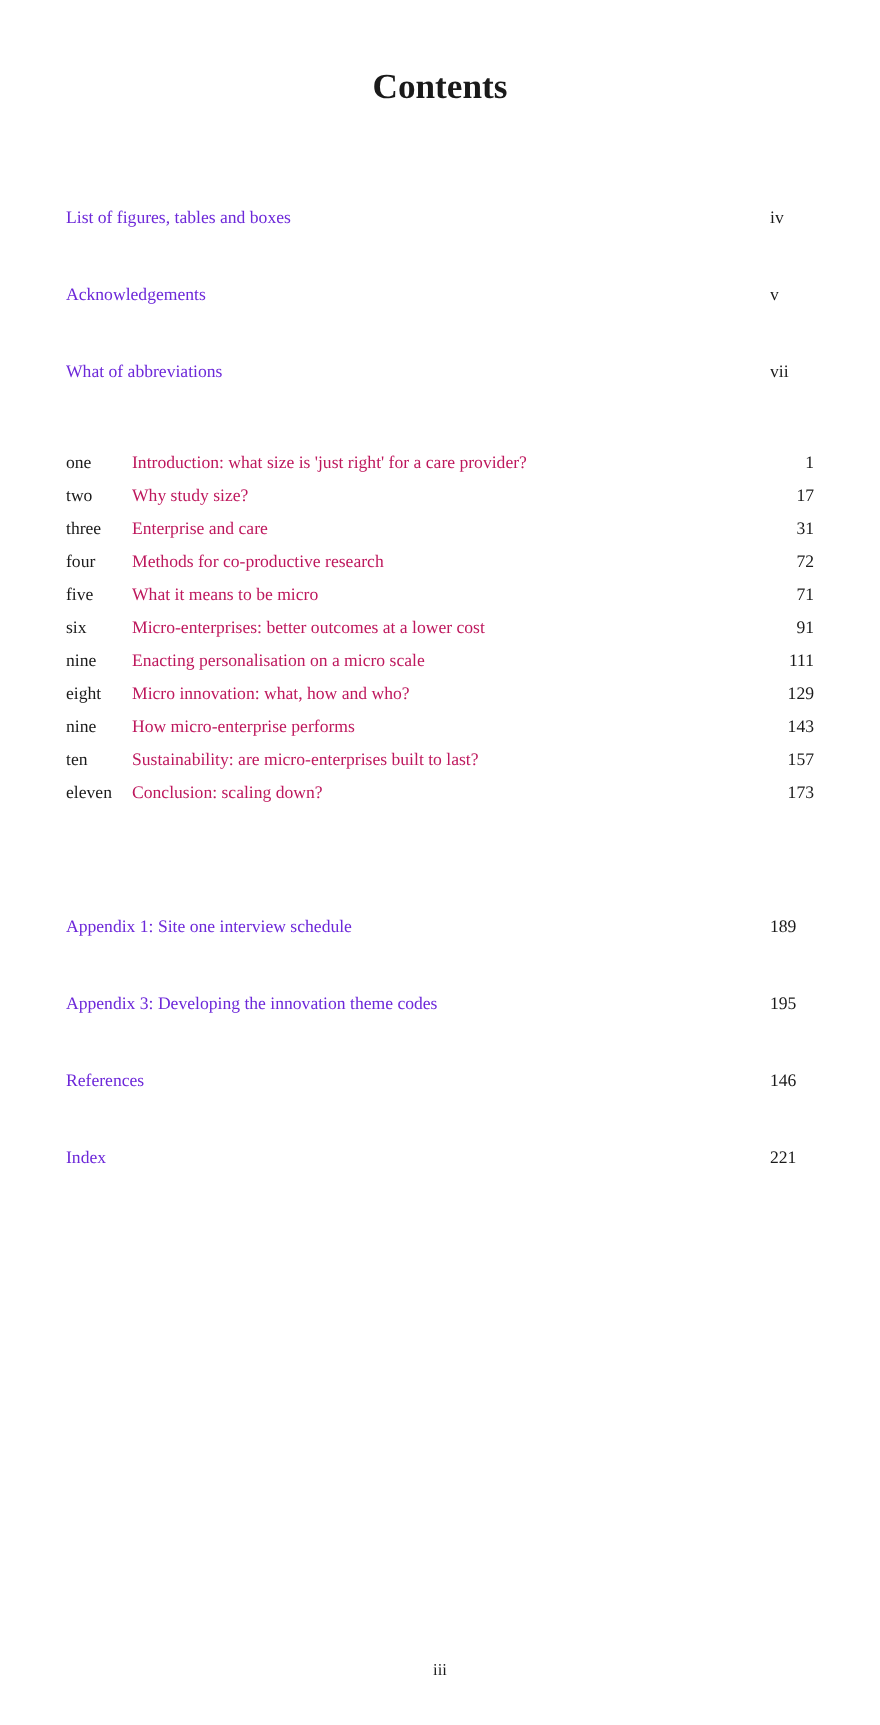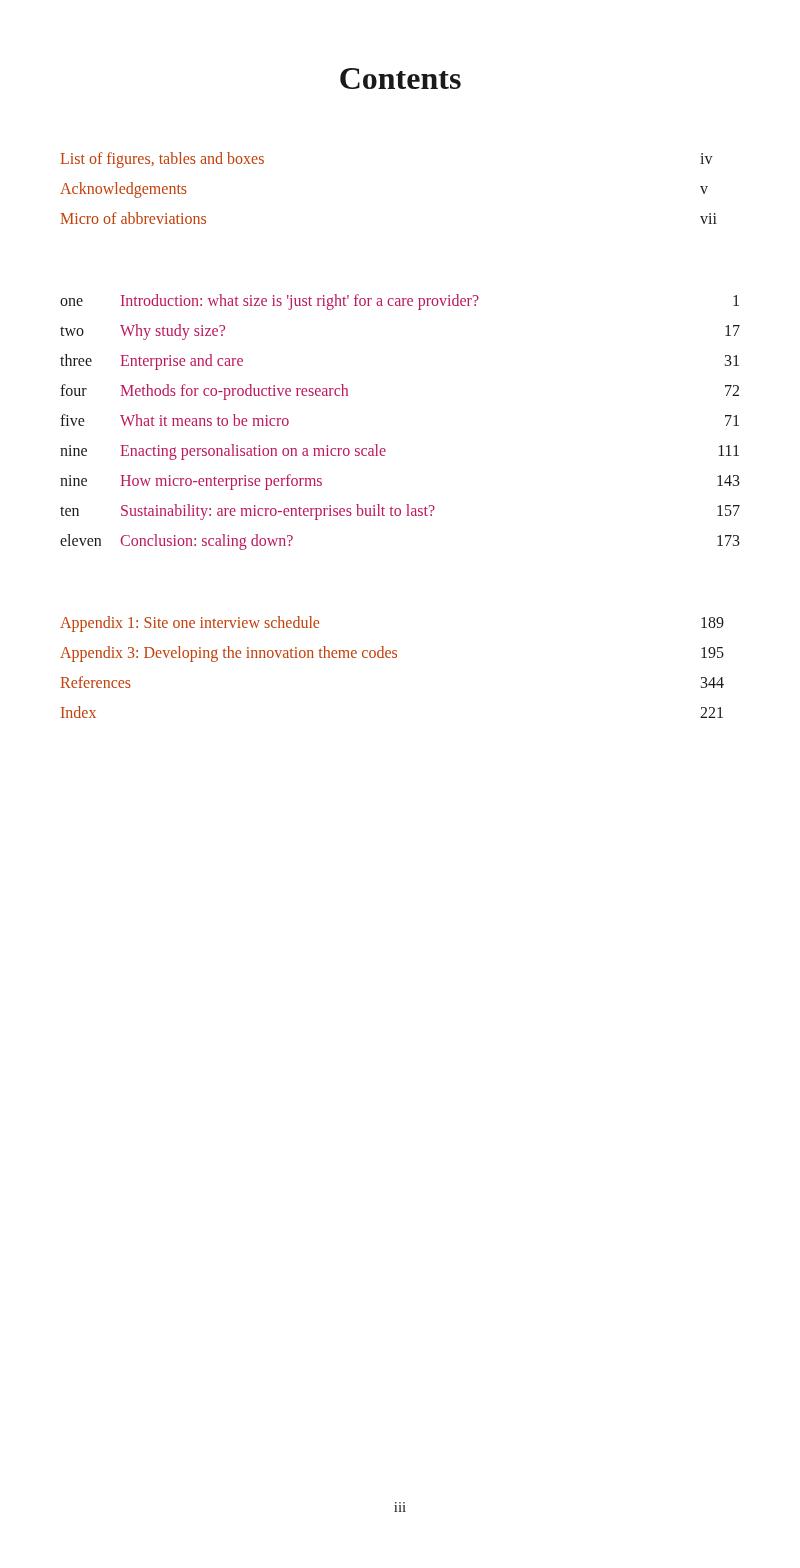--- a/index.html
+++ b/index.html
@@ -76,36 +76,37 @@
       display: flex;
       justify-content: space-between;
       align-items: baseline;
       margin-bottom: 6px;
       font-size: 16px;
       line-height: 1.5;
     }
 
     .toc-simple-title {
       flex: 1;
-      color: #c2410c;
+      color: #6d28d9;
+      margin-top: 40px;
     }
 
     .toc-simple-page {
       min-width: 40px;
       text-align: left;
       color: #1a1a1a;
     }
 
     .spacer {
       height: 28px;
     }
 
     .footer {
       position: absolute;
-      bottom: 52px;
+      bottom: 40px;
       left: 0;
       right: 0;
       text-align: center;
       font-size: 15px;
       color: #1a1a1a;
     }
   </style>
 </head>
 <body>
 
@@ -116,21 +117,21 @@
   <div class="toc-section">
     <div class="toc-simple-row">
       <span class="toc-simple-title">List of figures, tables and boxes</span>
       <span class="toc-simple-page">iv</span>
     </div>
     <div class="toc-simple-row">
       <span class="toc-simple-title">Acknowledgements</span>
       <span class="toc-simple-page">v</span>
     </div>
     <div class="toc-simple-row">
-      <span class="toc-simple-title">Micro of abbreviations</span>
+      <span class="toc-simple-title">What of abbreviations</span>
       <span class="toc-simple-page">vii</span>
     </div>
   </div>
 
   <div class="spacer"></div>
 
   <div class="toc-section">
     <div class="toc-row">
       <div class="toc-row-left">
         <span class="toc-number">one</span>
@@ -161,27 +162,41 @@
     </div>
     <div class="toc-row">
       <div class="toc-row-left">
         <span class="toc-number">five</span>
         <span class="toc-title">What it means to be micro</span>
       </div>
       <span class="toc-page">71</span>
     </div>
     <div class="toc-row">
       <div class="toc-row-left">
+        <span class="toc-number">six</span>
+        <span class="toc-title">Micro-enterprises: better outcomes at a lower cost</span>
+      </div>
+      <span class="toc-page">91</span>
+    </div>
+    <div class="toc-row">
+      <div class="toc-row-left">
         <span class="toc-number">nine</span>
         <span class="toc-title">Enacting personalisation on a micro scale</span>
       </div>
       <span class="toc-page">111</span>
     </div>
     <div class="toc-row">
       <div class="toc-row-left">
+        <span class="toc-number">eight</span>
+        <span class="toc-title">Micro innovation: what, how and who?</span>
+      </div>
+      <span class="toc-page">129</span>
+    </div>
+    <div class="toc-row">
+      <div class="toc-row-left">
         <span class="toc-number">nine</span>
         <span class="toc-title">How micro-enterprise performs</span>
       </div>
       <span class="toc-page">143</span>
     </div>
     <div class="toc-row">
       <div class="toc-row-left">
         <span class="toc-number">ten</span>
         <span class="toc-title">Sustainability: are micro-enterprises built to last?</span>
       </div>
@@ -202,21 +217,21 @@
     <div class="toc-simple-row">
       <span class="toc-simple-title">Appendix 1: Site one interview schedule</span>
       <span class="toc-simple-page">189</span>
     </div>
     <div class="toc-simple-row">
       <span class="toc-simple-title">Appendix 3: Developing the innovation theme codes</span>
       <span class="toc-simple-page">195</span>
     </div>
     <div class="toc-simple-row">
       <span class="toc-simple-title">References</span>
-      <span class="toc-simple-page">344</span>
+      <span class="toc-simple-page">146</span>
     </div>
     <div class="toc-simple-row">
       <span class="toc-simple-title">Index</span>
       <span class="toc-simple-page">221</span>
     </div>
   </div>
 
   <div class="footer">
     <span>iii</span>
   </div>

